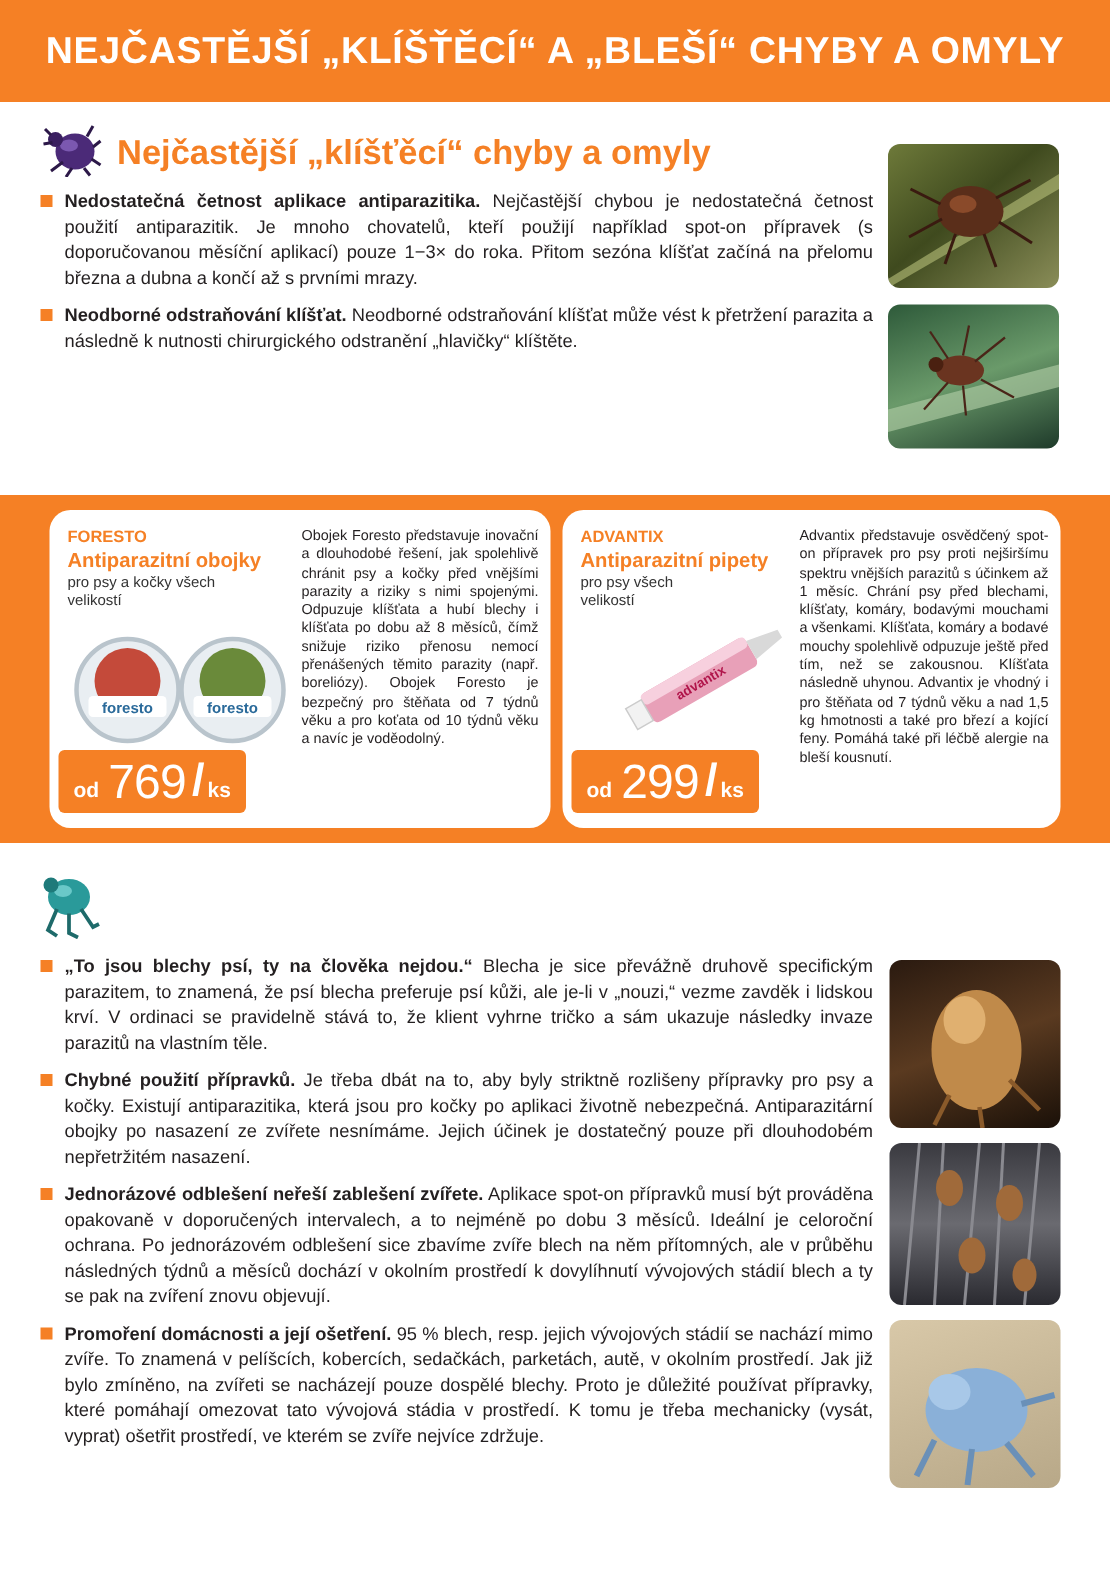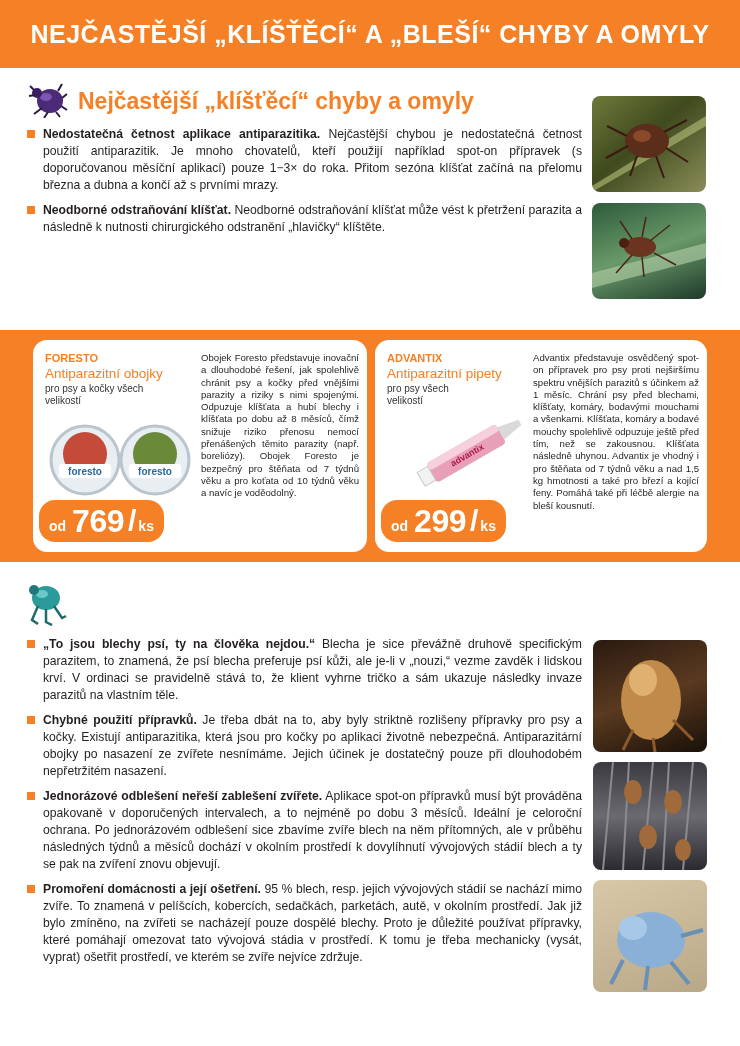--- a/index.html
+++ b/index.html
@@ -9,26 +9,26 @@
   .sec-head { position: absolute; display: flex; align-items: center; }
   .sec-head h2 { color: #f58025; font-size: 23px; font-weight: bold; margin-left: 10px; }
   .bullets { position: absolute; left: 27px; width: 555px; font-size: 12.2px; line-height: 17px; }
   .bullet { position: relative; padding-left: 16px; margin-bottom: 8px; text-align: justify; }
   .bullet .sq { position: absolute; left: 0; top: 4px; width: 8px; height: 8px; background: #f58025; }
   .bullet b { font-weight: bold; }
   .photo { position: absolute; border-radius: 8px; overflow: hidden; }
   .promo { position: absolute; left: 0; top: 330px; width: 740px; height: 232px; background: #f58025; padding-left: 36px; }
   .card { position: absolute; top: 10px; height: 212px; background: #fff; border-radius: 14px; }
   .card .brand { position: absolute; left: 12px; top: 12px; color: #f58025; font-size: 11px; font-weight: bold; }
-  .card .ptitle { position: absolute; left: 12px; top: 26px; color: #f58025; font-size: 13.5px; font-weight: normal; }
+  .card .ptitle { position: absolute; left: 12px; top: 26px; color: #f58025; font-size: 13.5px; font-weight: bold; }
   .card .psub { position: absolute; left: 12px; font-size: 10px; line-height: 12px; color: #333; }
   .card .desc { position: absolute; font-size: 9.6px; line-height: 12.3px; text-align: justify; color: #231f20; }
-  .price { position: absolute; left: 6px; top: 160px; height: 42px; background: #f58025; border-radius: 16px; display: flex; align-items: center; padding: 0 10px; color: #fff; }
+  .price { position: absolute; left: 6px; top: 160px; height: 42px; background: #f58025; border-radius: 4px; display: flex; align-items: center; padding: 0 10px; color: #fff; }
   .price .od { font-size: 14px; font-weight: bold; margin-right: 6px; margin-top: 10px; }
-  .price .num { font-size: 32px; font-weight: bold; letter-spacing: -0.5px; }
+  .price .num { font-size: 32px; font-weight: normal; letter-spacing: -0.5px; }
   .price .slash { font-size: 30px; font-weight: bold; margin: 0 2px 0 4px; }
   .price .ks { font-size: 14px; font-weight: bold; margin-top: 10px; }
 </style>
 </head>
 <body>
 
 <div class="banner">
   <h1>NEJČASTĚJŠÍ „KLÍŠŤĚCÍ“ A „BLEŠÍ“ CHYBY A OMYLY</h1>
 </div>
 

